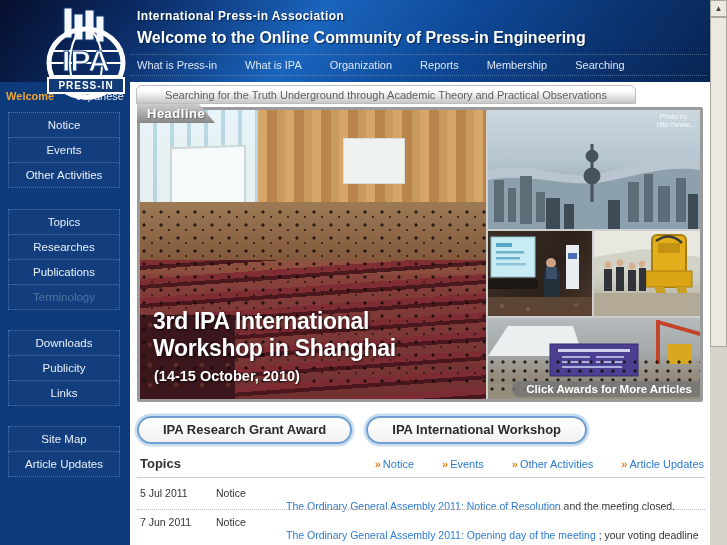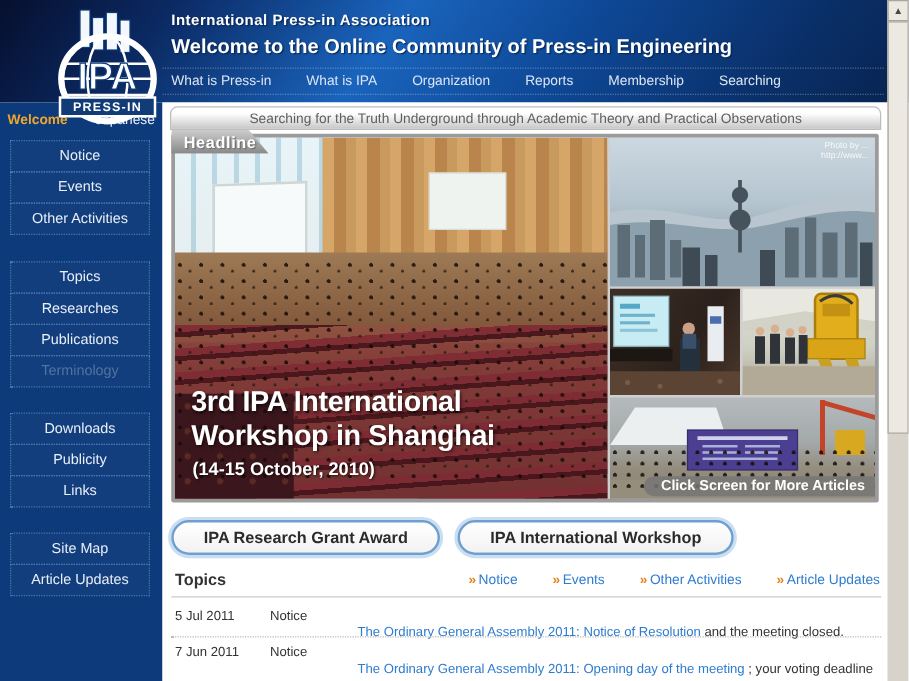--- a/index.html
+++ b/index.html
@@ -26,21 +26,21 @@
   .lang-en { color:#f0a62e; font-weight:bold; }
   .lang-jp { color:#e8eef8; }
   .menu-group { position:absolute; left:8px; width:112px; }
   .menu-item { height:26px; line-height:24px; text-align:center; font-size:11.5px; color:#e9eff8;
     border:1px dotted #4a74ae; margin-top:-1px; background:rgba(255,255,255,0.025); cursor:pointer; }
   .menu-item.dim { color:#50739f; }
   .g1{top:31px;} .g2{top:128px;} .g3{top:249px;} .g4{top:345px;}
 
   
   .content { position:absolute; left:130px; top:82px; width:580px; height:463px; background:#fff; }
-  .tagline { position:absolute; left:6px; top:3px; width:569px; height:19px; line-height:18px; text-align:center;
+  .tagline { position:absolute; left:6px; top:3px; width:500px; height:19px; line-height:18px; text-align:center;
     font-size:11px; color:#5f5f5f; background:linear-gradient(#ffffff,#fdfdfd 30%,#c7c7c7); border:1px solid #bdbdbd;
     border-radius:6px 6px 0 0; }
 
   
   .frame { position:absolute; left:7px; top:25px; width:566px; height:295px; background:#9b9b9b; border-radius:2px; padding:3px; }
   .photos { position:relative; width:560px; height:289px; background:#cfcfcf; overflow:hidden; }
   .ph { position:absolute; overflow:hidden; }
   .ph-main { left:0; top:0; width:346px; height:289px; background:linear-gradient(180deg,#cfe0e8 0%,#b08b5e 26%,#8a5a3c 45%,#69302c 65%,#4e1e20 100%); }
   .ph-air { left:348px; top:0; width:212px; height:119px; }
   .ph-pres { left:348px; top:121px; width:104px; height:85px; }
@@ -283,21 +283,21 @@
             <rect x="74" y="38" width="28" height="2" fill="#aab0dc"></rect>
               <rect x="108" y="38" width="28" height="2" fill="#aab0dc"></rect>
             <rect x="74" y="43" width="28" height="2" fill="#aab0dc"></rect>
               <rect x="108" y="43" width="28" height="2" fill="#aab0dc"></rect>
             <rect x="74" y="48" width="60" height="2" fill="#aab0dc"></rect>
             <rect x="0" y="66" width="212" height="15" fill="#968e7c"></rect>
           </svg>
           <div class="layer crowd" style="left:0;top:40px;width:212px;height:34px;background-size:11px 9px;"></div>
         </div>
 
-        <div class="more-bar">Click Screen for More Articles</div>
+        <div class="more-bar">Click Awards for More Articles</div>
       </div>
     </div>
 
     <div class="headline-tab">Headline</div>
 
     <div class="btn-row">
       <button class="pill-btn">IPA Research Grant Award</button>
       <button class="pill-btn">IPA International Workshop</button>
     </div>
 

